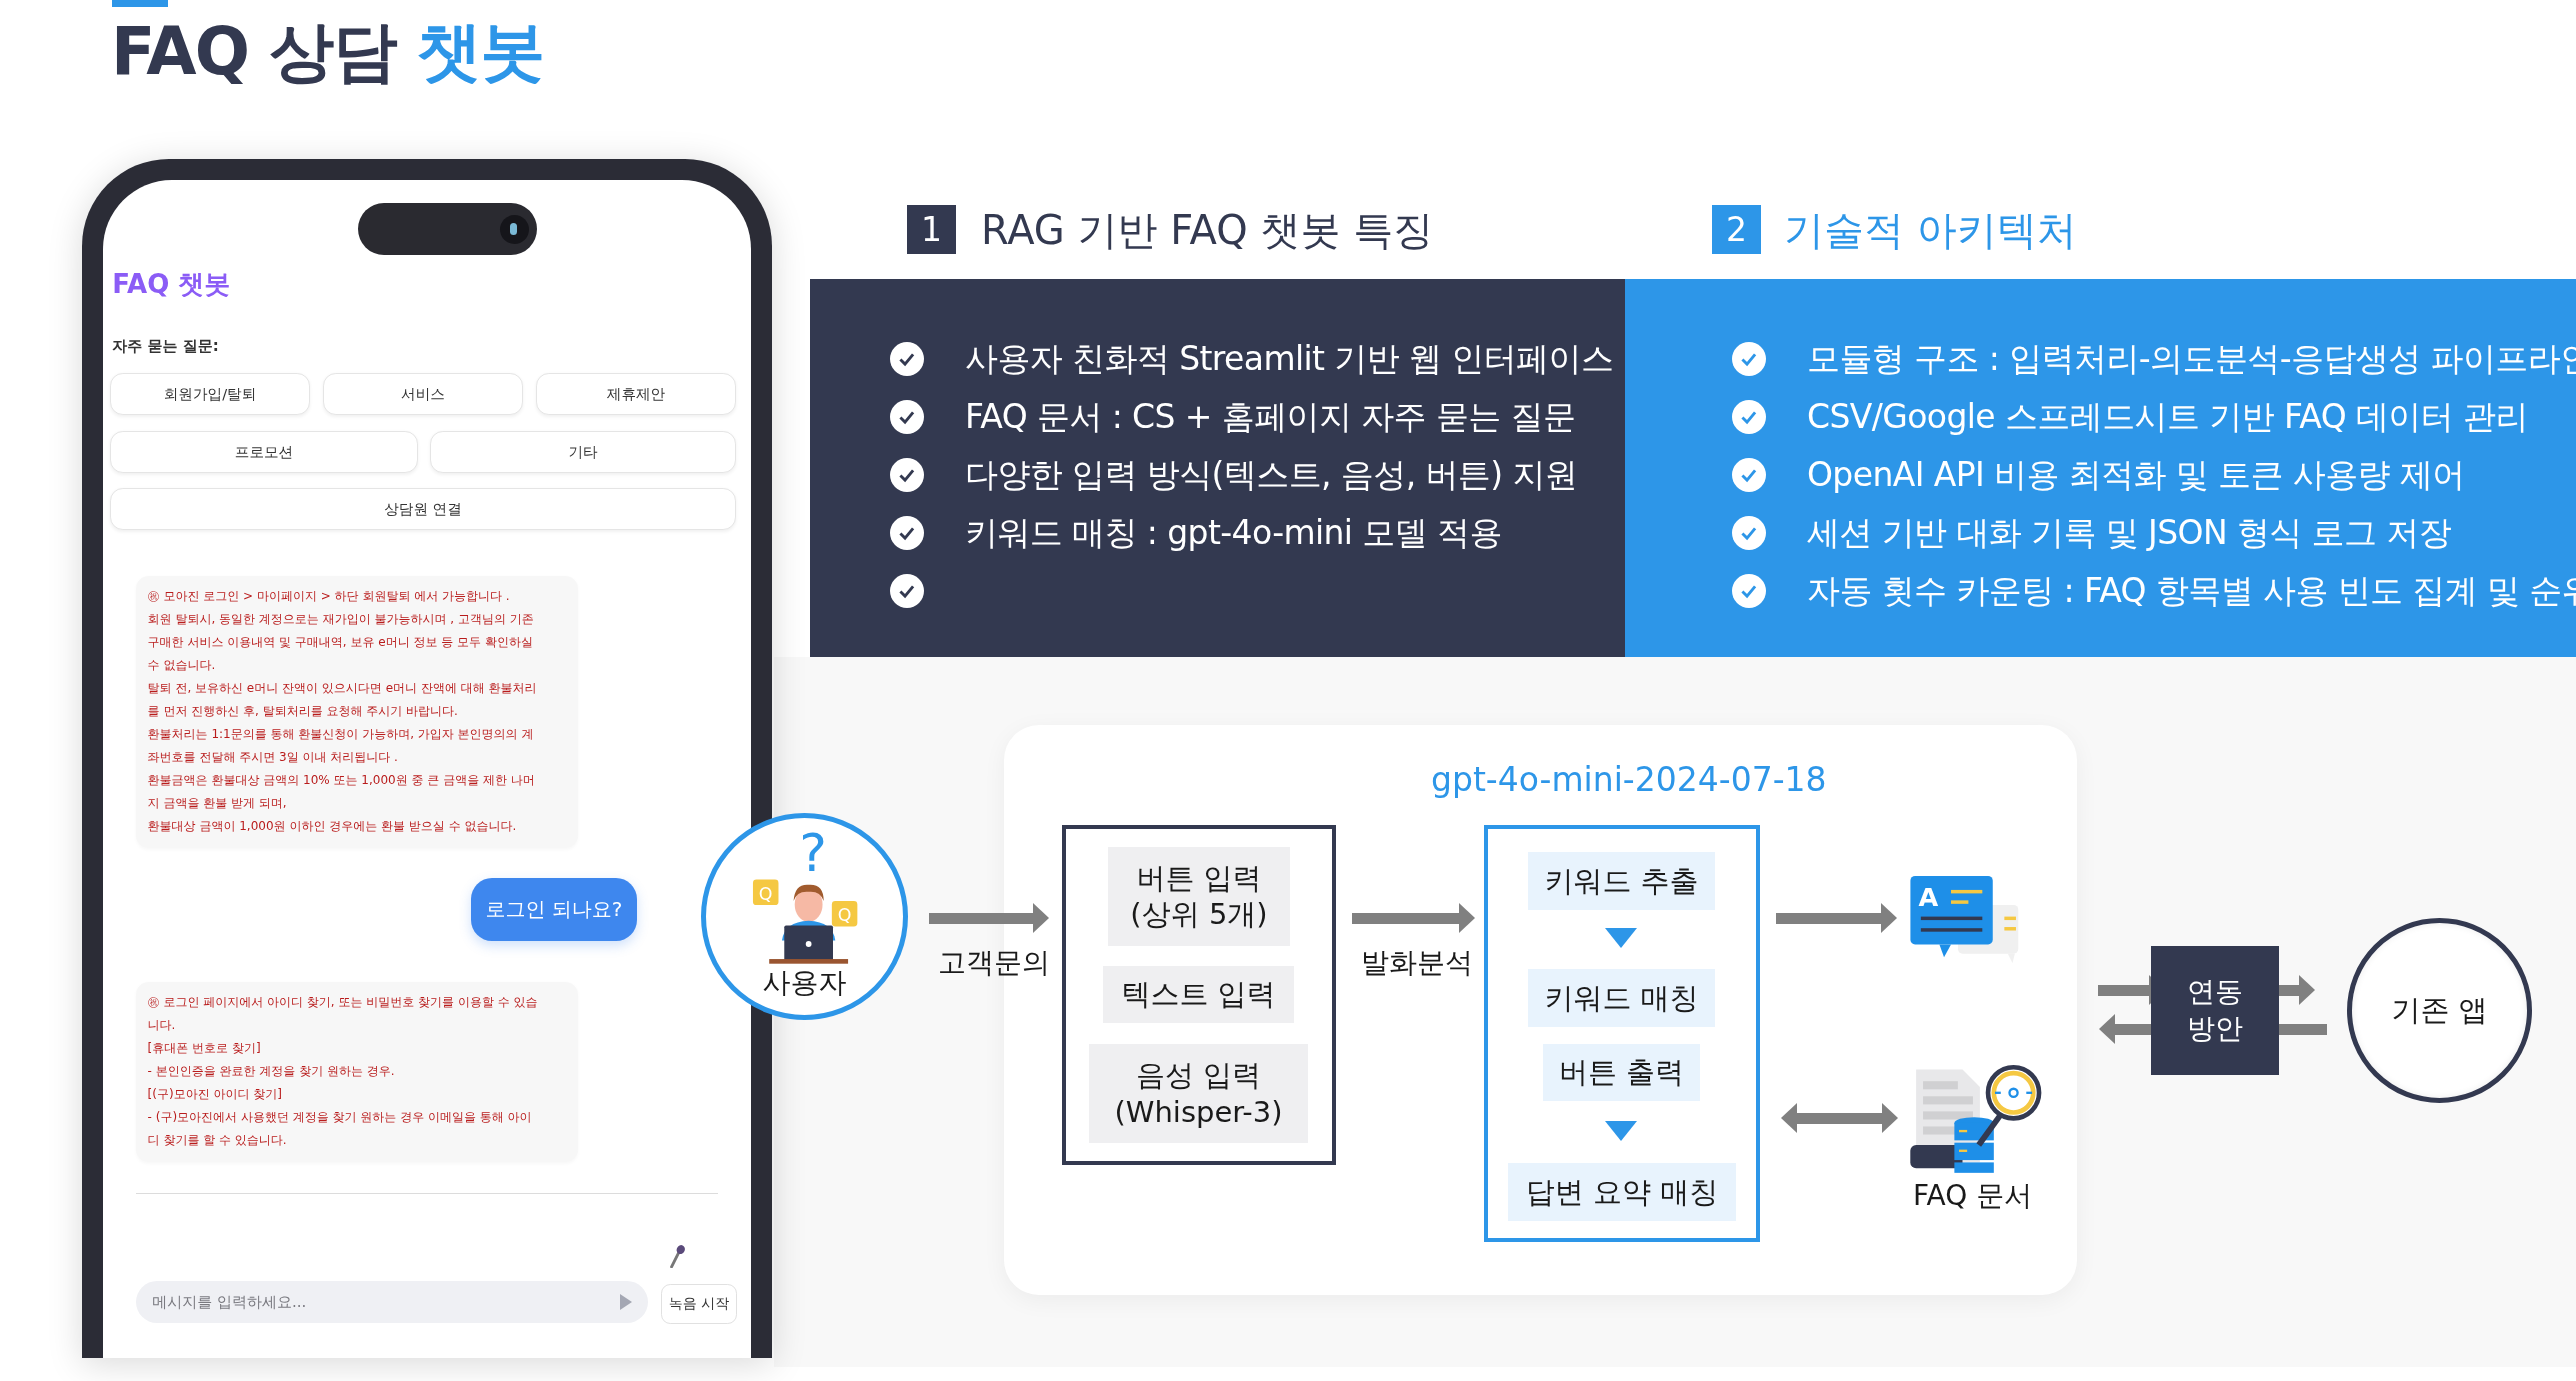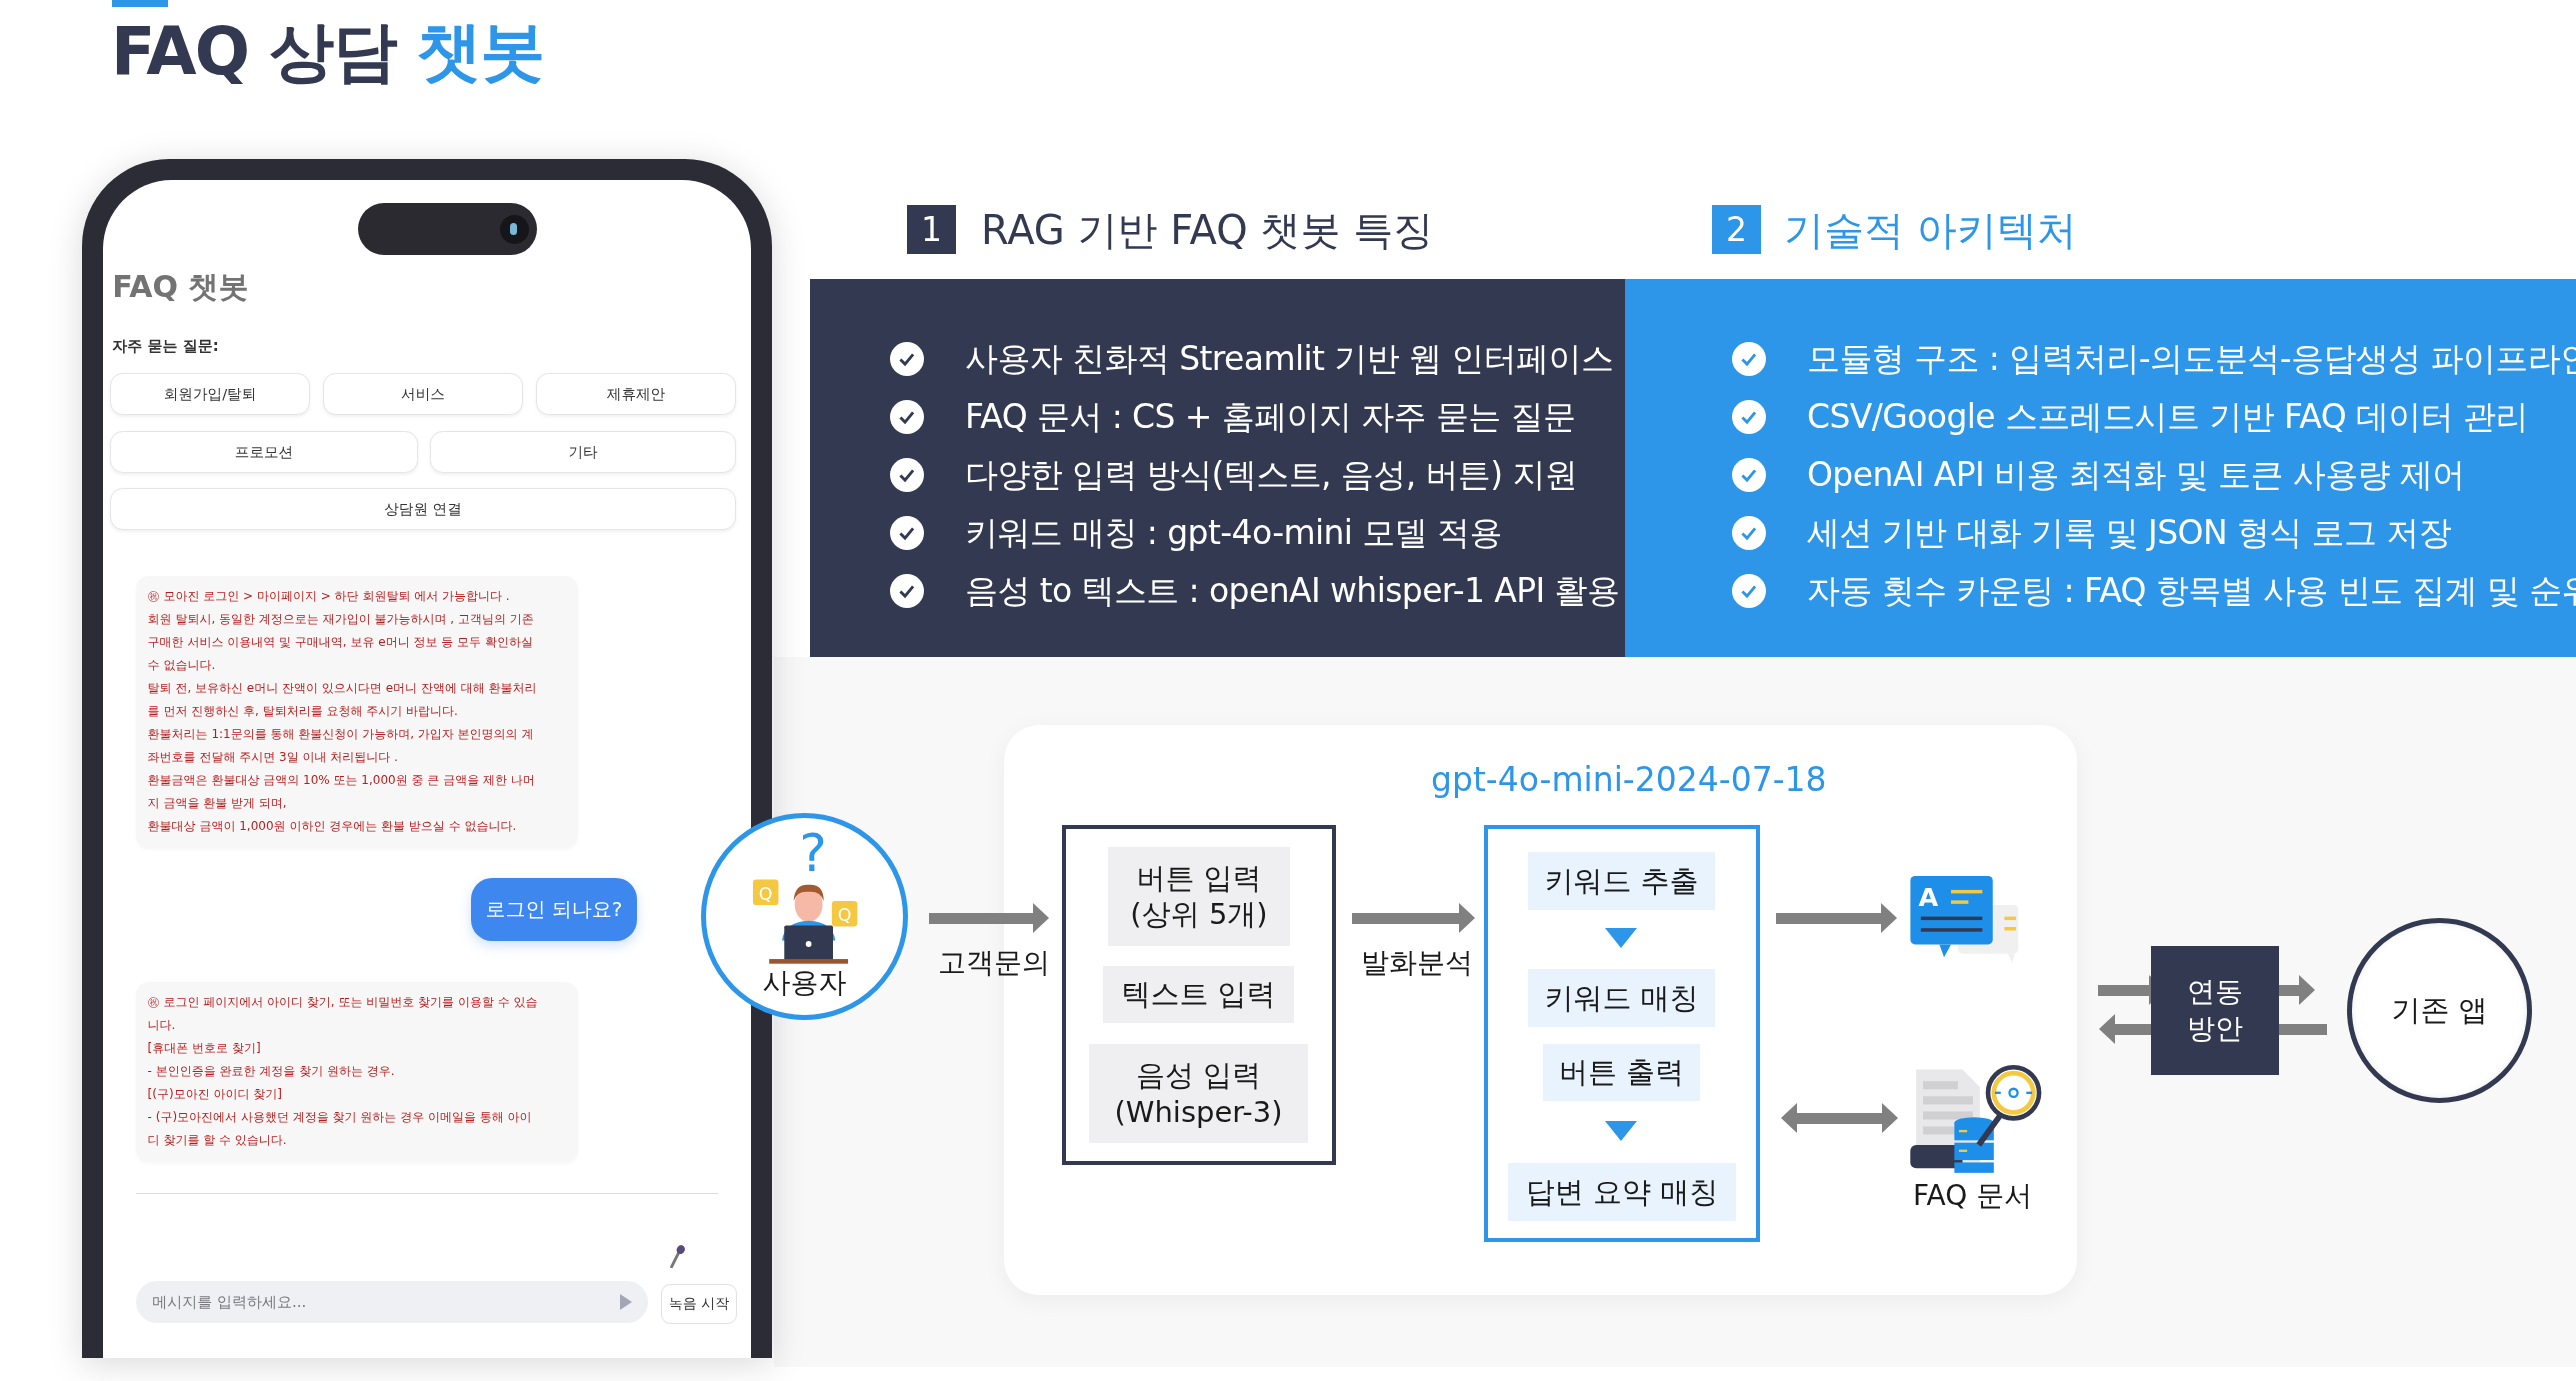--- a/index.html
+++ b/index.html
@@ -14,21 +14,21 @@
   
   .light-area { left: 774px; top: 657px; width: 1802px; height: 710px; background: #f8f8f8; }
 
   
   .phone { left: 82px; top: 159px; width: 690px; height: 1199px; background: #2b2c36; border-radius: 87px 87px 0 0; box-shadow: 0 5.8px 35px rgba(0,0,0,0.15); }
   .phone-screen { left: 21px; top: 21px; width: 648px; height: 1178px; background: #ffffff; border-radius: 69px 69px 0 0; overflow: hidden; }
   .island { left: 255px; top: 23px; width: 179px; height: 52px; background: #2a2a30; border-radius: 26px; }
   .island .lens { position: absolute; right: 8.1px; top: 11.6px; width: 29px; height: 29px; border-radius: 50%; background: #15151a; }
   .island .lens::after { content: ""; position: absolute; left: 10.5px; top: 8.1px; width: 7px; height: 12.8px; border-radius: 3.5px; background: #7ab9d6; }
 
-  .app-title { left: 9.3px; top: 87px; font-size: 30px; font-weight: bold; color: #737373; white-space: nowrap; }
+  .app-title { left: 9.3px; top: 87px; font-size: 26px; font-weight: bold; color: #8b5cf6; white-space: nowrap; }
   .faq-label { left: 9.3px; top: 157px; font-size: 15px; font-weight: bold; color: #333; }
 
   .faq-btn { position: absolute; height: 42px; background: #fff; border: 1.2px solid #e5e5e5; border-radius: 12.8px; box-shadow: 0 1.7px 3.5px rgba(0,0,0,0.06); font-size: 14.6px; color: #333; display: flex; align-items: center; justify-content: center; cursor: pointer; }
 
   .bot-msg { position: absolute; background: #f7f7f7; border-radius: 12.8px; padding: 9.3px 11.6px; color: #b91c1c; font-size: 12px; line-height: 23px; box-shadow: 0 1.2px 3.5px rgba(0,0,0,0.03); }
   .bot-msg div { white-space: nowrap; }
   .user-msg { left: 368px; top: 698px; width: 166px; height: 63px; background: #3e87ee; color: #fff; border-radius: 21px; font-size: 20px; display: flex; align-items: center; justify-content: center; box-shadow: 0 4.7px 11.6px rgba(62,135,238,0.25); }
 
   .divider { left: 33px; top: 1013px; width: 582px; height: 1.2px; background: #dcdcdc; }
   .msg-input { left: 33px; top: 1101px; width: 512px; height: 42px; background: #eff0f4; border-radius: 21px; display: flex; align-items: center; padding: 0 16.3px; font-size: 15px; color: #7a7a80; }
@@ -172,21 +172,20 @@
         </svg>
       </span>
       <span>키워드 매칭 : gpt-4o-mini 모델 적용</span>
     </div>
   <div class="feat">
       <span class="check">
         <svg width="17.5" height="15" viewBox="0 0 30 26">
           <path d="M4 13 L12 21 L26 4" fill="none" stroke="#333950" stroke-width="5"></path>
         </svg>
       </span>
-      <span>음성 to 텍스트 : openAI whisper-1 API 활용</span>
     </div>
 </div>
 
 <div class="abs panel panel-blue" style="padding-left:107px;">
   <div class="feat">
       <span class="check">
         <svg width="17.5" height="15" viewBox="0 0 30 26">
           <path d="M4 13 L12 21 L26 4" fill="none" stroke="#2d96e8" stroke-width="5"></path>
         </svg>
       </span>

